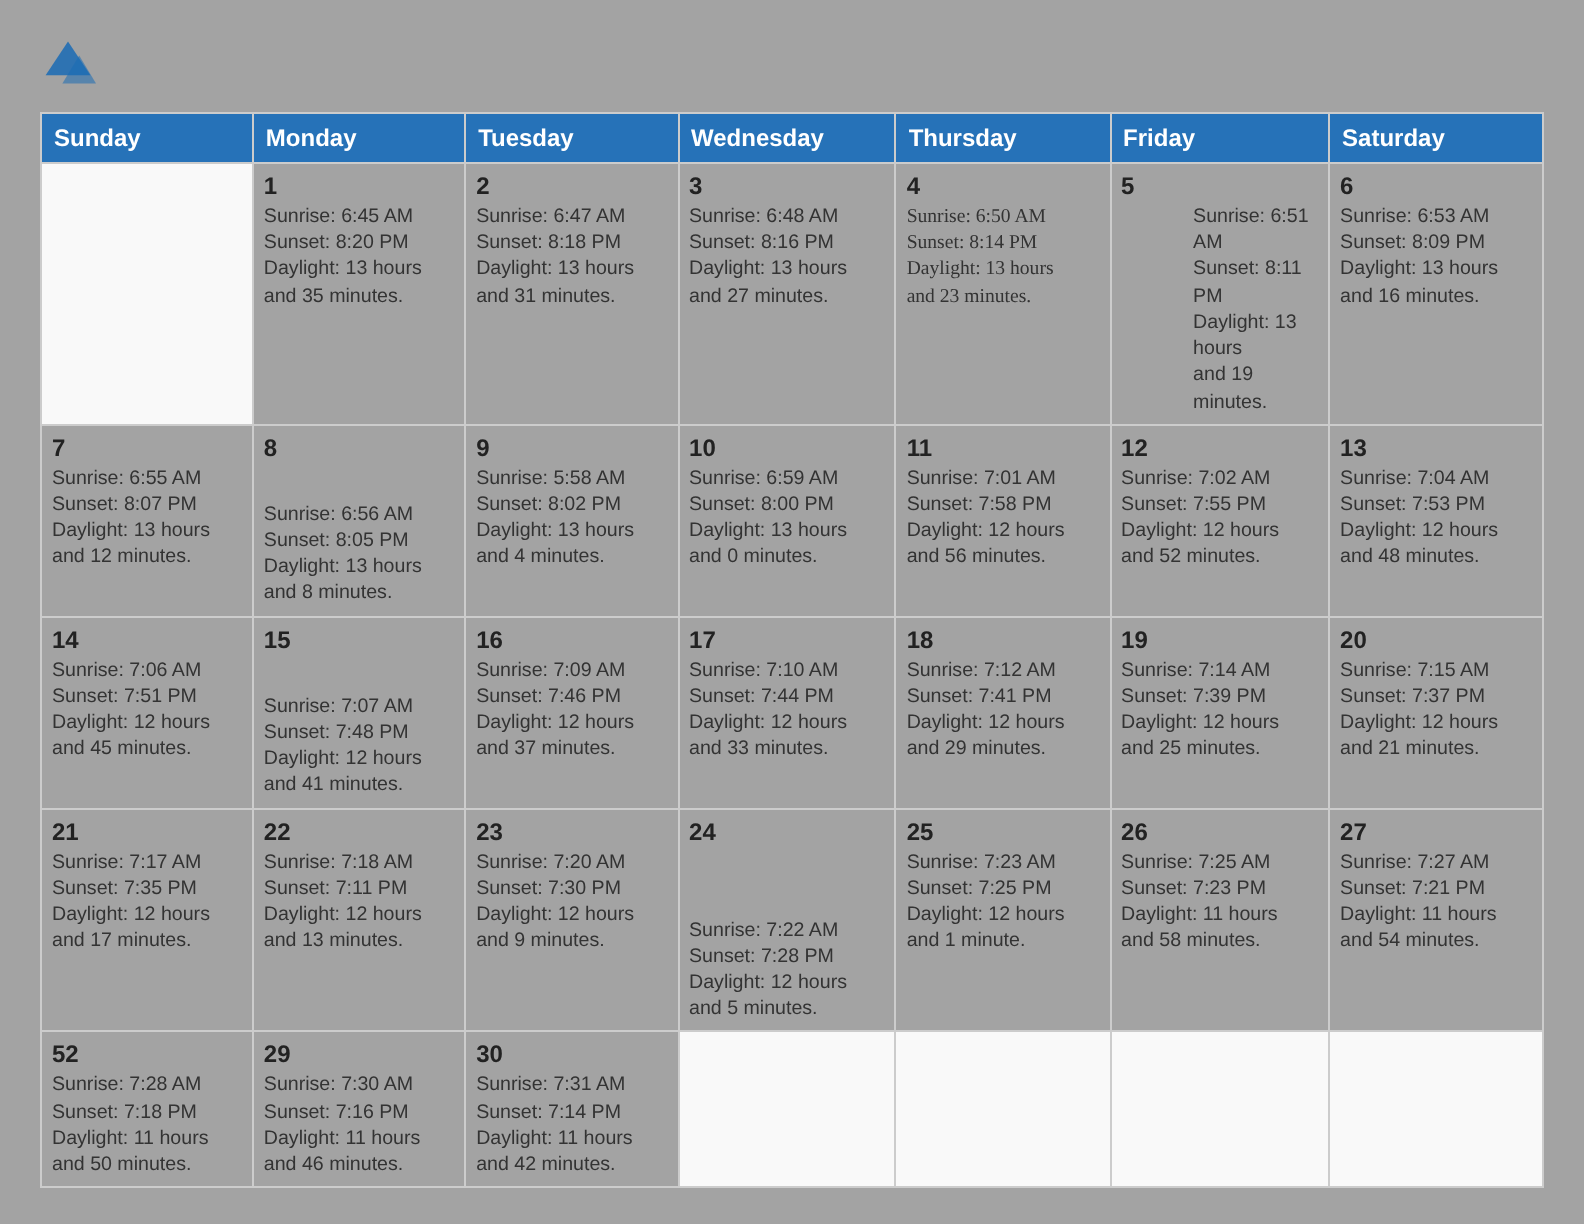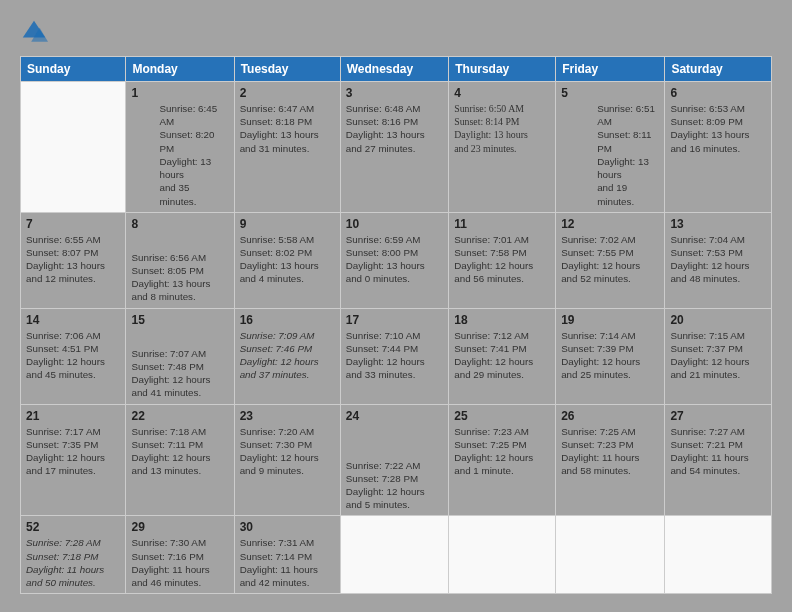--- a/index.html
+++ b/index.html
@@ -131,21 +131,21 @@
           <th>Thursday</th>
           <th>Friday</th>
           <th>Saturday</th>
         </tr>
     </thead>
     <tbody id="calendar-body">
     <tr>
           <td class="empty-cell"></td>
           <td>
             <span class="day-number">1</span>
-            <div class="day-info" style="white-space: pre-line; margin-left: 28px;">Sunrise: 6:45 AM
+            <div class="day-info" style="white-space: pre-line;">Sunrise: 6:45 AM
 Sunset: 8:20 PM
 Daylight: 13 hours
 and 35 minutes.</div>
           </td>
           <td>
             <span class="day-number">2</span>
             <div class="day-info" style="white-space: pre-line;">Sunrise: 6:47 AM
 Sunset: 8:18 PM
 Daylight: 13 hours
 and 31 minutes.</div>
@@ -227,34 +227,34 @@
             <div class="day-info" style="white-space: pre-line;">Sunrise: 7:04 AM
 Sunset: 7:53 PM
 Daylight: 12 hours
 and 48 minutes.</div>
           </td>
         </tr>
         <tr>
           <td>
             <span class="day-number">14</span>
             <div class="day-info" style="white-space: pre-line;">Sunrise: 7:06 AM
-Sunset: 4:51 PM
+Sunset: 7:51 PM
 Daylight: 12 hours
 and 45 minutes.</div>
           </td>
           <td>
             <span class="day-number">15</span>
             <div class="day-info" style="white-space: pre-line; margin-top: 20px;">Sunrise: 7:07 AM
 Sunset: 7:48 PM
 Daylight: 12 hours
 and 41 minutes.</div>
           </td>
           <td>
             <span class="day-number">16</span>
-            <div class="day-info" style="white-space: pre-line; font-style: italic;">Sunrise: 7:09 AM
+            <div class="day-info" style="white-space: pre-line;">Sunrise: 7:09 AM
 Sunset: 7:46 PM
 Daylight: 12 hours
 and 37 minutes.</div>
           </td>
           <td>
             <span class="day-number">17</span>
             <div class="day-info" style="white-space: pre-line;">Sunrise: 7:10 AM
 Sunset: 7:44 PM
 Daylight: 12 hours
 and 33 minutes.</div>
@@ -328,21 +328,21 @@
             <span class="day-number">27</span>
             <div class="day-info" style="white-space: pre-line;">Sunrise: 7:27 AM
 Sunset: 7:21 PM
 Daylight: 11 hours
 and 54 minutes.</div>
           </td>
         </tr>
         <tr class="last-row">
           <td>
             <span class="day-number">52</span>
-            <div class="day-info" style="white-space: pre-line; font-style: italic;">Sunrise: 7:28 AM
+            <div class="day-info" style="white-space: pre-line;">Sunrise: 7:28 AM
 Sunset: 7:18 PM
 Daylight: 11 hours
 and 50 minutes.</div>
           </td>
           <td>
             <span class="day-number">29</span>
             <div class="day-info" style="white-space: pre-line;">Sunrise: 7:30 AM
 Sunset: 7:16 PM
 Daylight: 11 hours
 and 46 minutes.</div>

